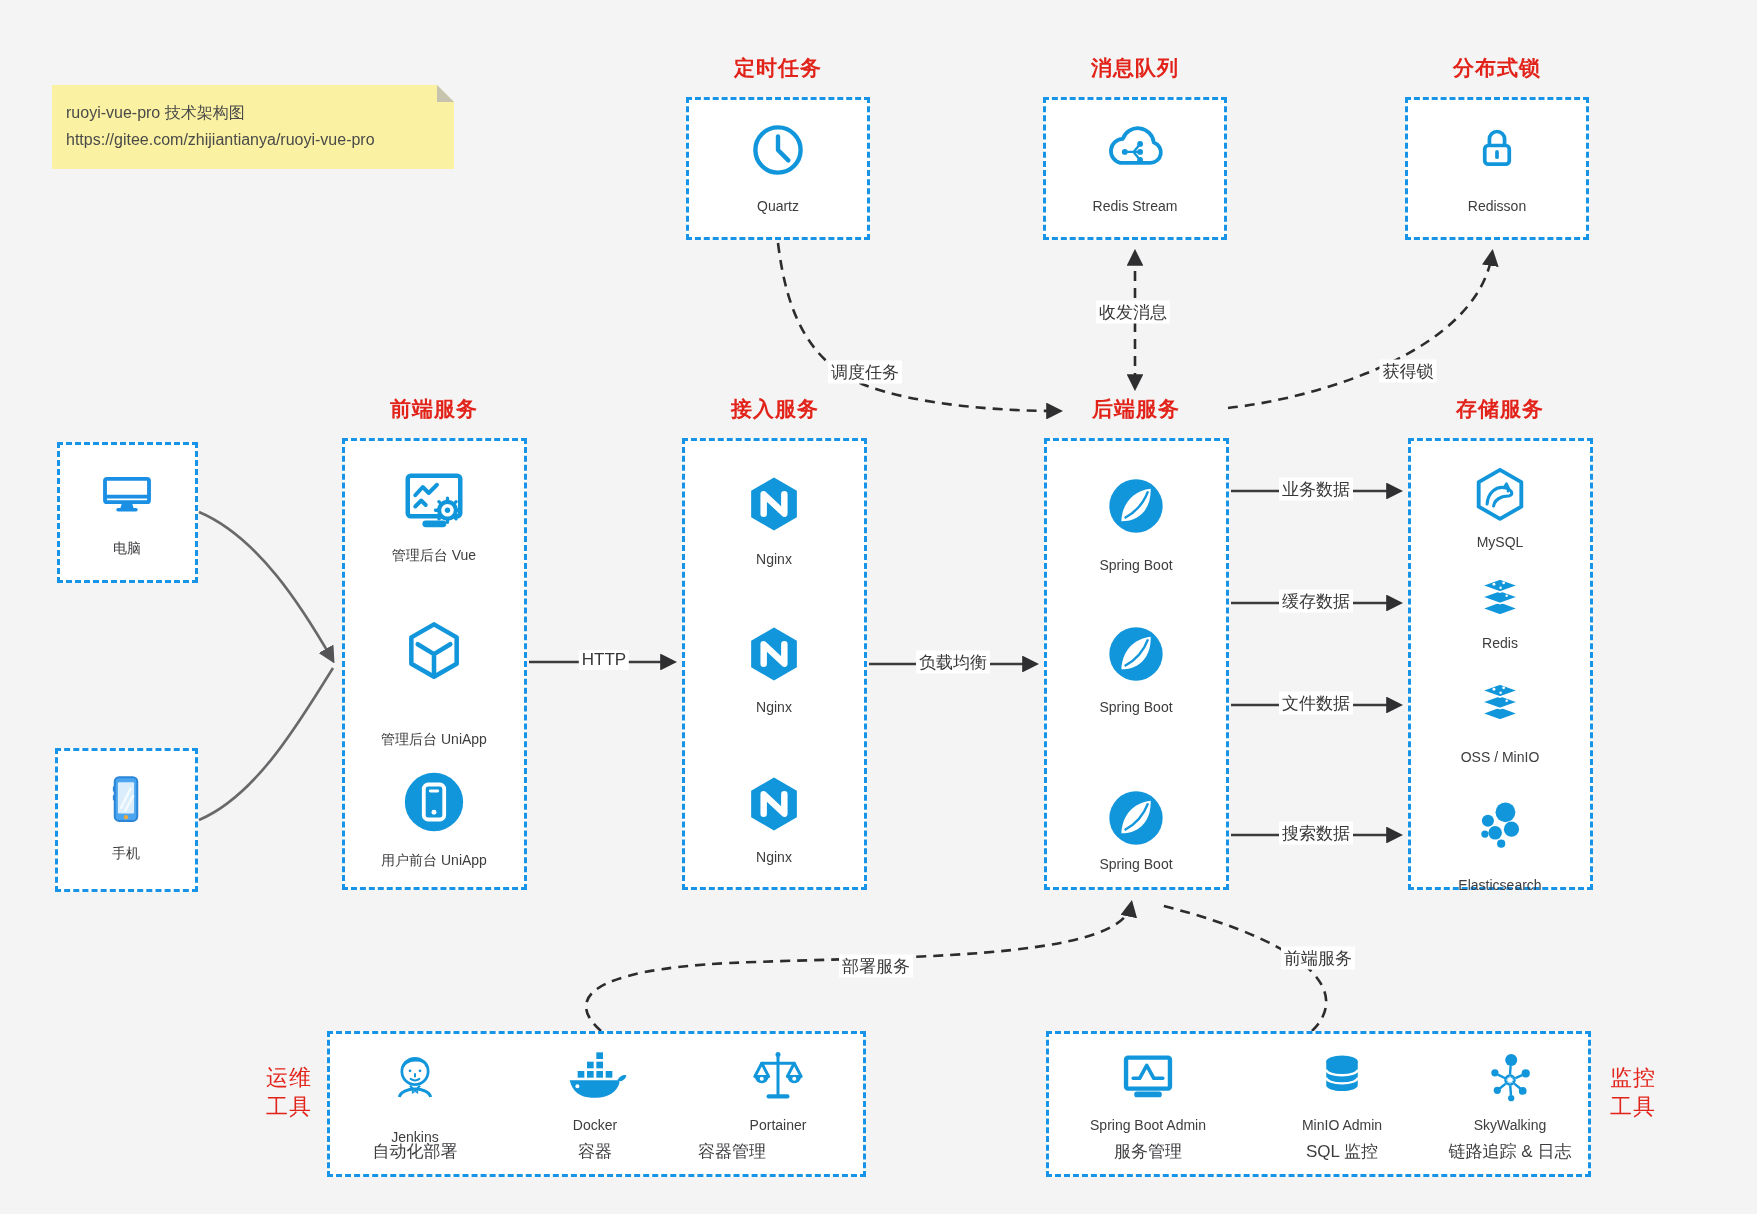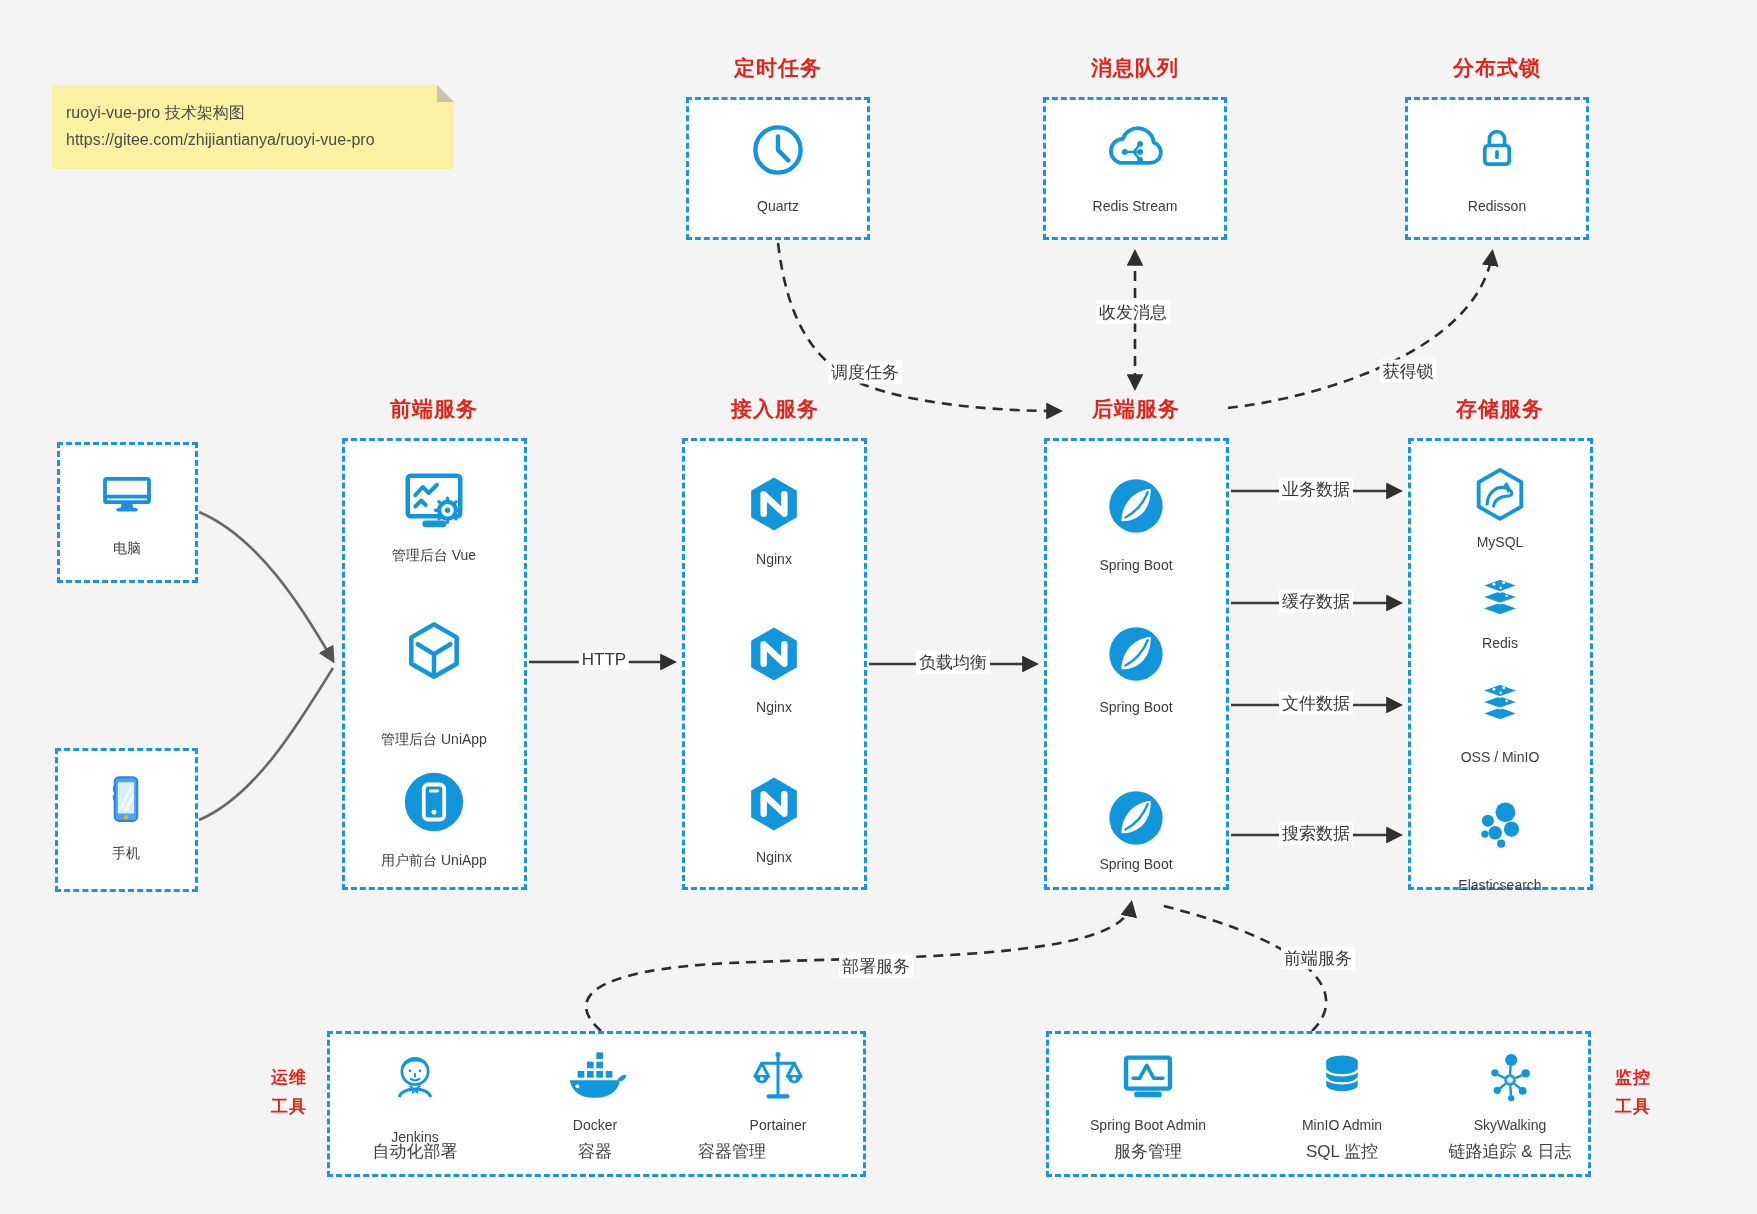--- a/index.html
+++ b/index.html
@@ -1,22 +1,22 @@
 <!DOCTYPE html>
 <html><head>
 <meta charset="utf-8">
 <style>
   html,body{margin:0;padding:0;background:#f4f4f5;}
   .canvas{position:relative;width:1757px;height:1214px;background:#f4f4f5;
           font-family:"Liberation Sans",sans-serif;overflow:hidden;}
   .dbox{position:absolute;border:3px dashed #1793e8;background:#fff;box-sizing:border-box;}
   .gtitle{position:absolute;transform:translate(-50%,-50%);color:#e2231a;font-size:21px;
           font-weight:bold;white-space:nowrap;letter-spacing:1px;}
-  .stitle{position:absolute;transform:translate(-50%,-50%);color:#e2231a;font-size:17px;
-          font-weight:bold;text-align:center;line-height:29px;white-space:nowrap;letter-spacing:1px;}
+  .stitle{position:absolute;transform:translate(-50%,-50%);color:#e2231a;font-size:22px;
+          font-weight:normal;text-align:center;line-height:29px;white-space:nowrap;letter-spacing:1px;}
   .nlabel{position:absolute;transform:translate(-50%,-50%);color:#3d3d40;font-size:14px;white-space:nowrap;}
   .sub{font-size:17px;}
   .elabel{position:absolute;transform:translate(-50%,-50%);color:#38383a;font-size:17px;
           background:#fff;padding:0 3px;white-space:nowrap;}
   .icon{position:absolute;transform:translate(-50%,-50%);line-height:0;}
   .connectors{position:absolute;left:0;top:0;pointer-events:none;}
   .note{position:absolute;left:52px;top:85px;width:402px;height:84px;background:#faf2a2;
         clip-path:polygon(0 0,385px 0,402px 17px,402px 84px,0 84px);
         box-sizing:border-box;padding:14px 0 0 14px;font-size:16px;line-height:27px;color:#4a4a4a;}
   .note-fold{position:absolute;left:437px;top:85px;width:17px;height:17px;background:#c6c4ae;

